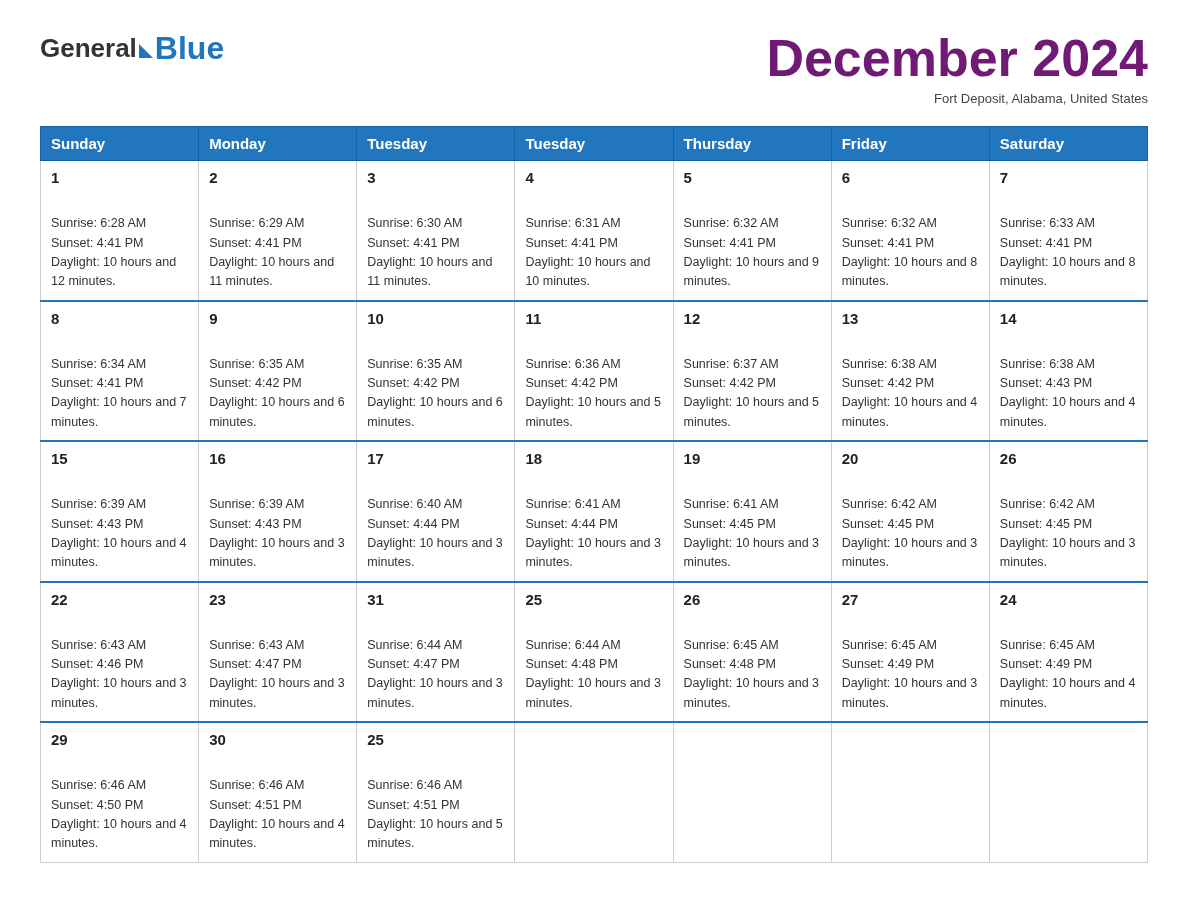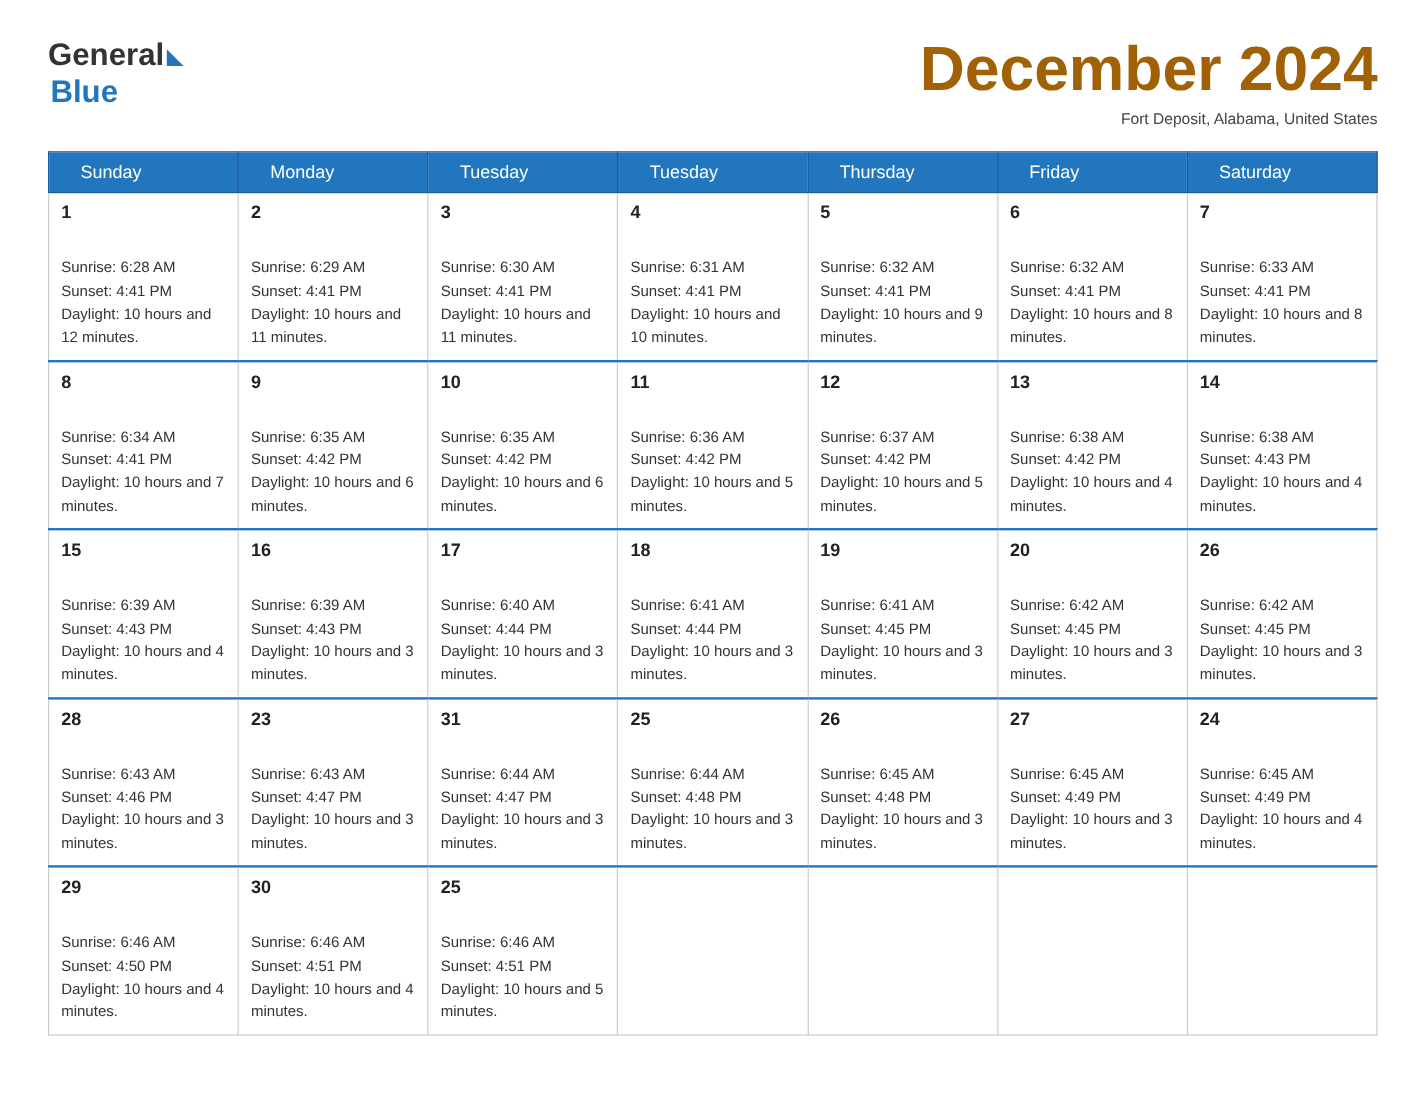--- a/index.html
+++ b/index.html
@@ -25,57 +25,57 @@
       width: 0;
       height: 0;
       border-left: 14px solid #2176bd;
       border-top: 14px solid transparent;
       border-bottom: 0px solid transparent;
       margin-left: 2px;
       margin-top: 4px;
     }
     .logo-wrapper {
       display: flex;
-      flex-direction: column;
+      flex-direction: row;
     }
     .logo-line1 {
       display: flex;
       align-items: center;
     }
     .logo-line2 {
-      font-size: 26px;
+      font-size: 32px;
       font-weight: bold;
       color: #2176bd;
       margin-left: 2px;
     }
     .title-section {
       text-align: right;
     }
     .month-title {
       font-size: 52px;
       font-weight: bold;
-      color: #a16207;
+      color: #701a75;
       line-height: 1.1;
     }
     .location-title {
       font-size: 13px;
       color: #444;
       margin-top: 4px;
     }
     .calendar-table {
       width: 100%;
       border-collapse: collapse;
       border: 1px solid #999;
     }
     .calendar-table th {
       background-color: #2176bd;
       color: #fff;
       font-size: 15px;
-      font-weight: normal;
-      padding: 8px 26px;
+      font-weight: bold;
+      padding: 8px 10px;
       text-align: left;
       border: 1px solid #1a5f9e;
     }
     .calendar-table td {
       vertical-align: top;
       padding: 8px 10px;
       border: 1px solid #ccc;
       font-size: 12.5px;
       color: #333;
       width: 14.28%;
@@ -217,21 +217,21 @@
           <span class="day-number">20</span>
 <div class="day-info">Sunrise: 6:42 AM<br>Sunset: 4:45 PM<br>Daylight: 10 hours and 3 minutes.</div>
         </td>
         <td>
           <span class="day-number">26</span>
 <div class="day-info">Sunrise: 6:42 AM<br>Sunset: 4:45 PM<br>Daylight: 10 hours and 3 minutes.</div>
         </td>
       </tr>
       <tr>
         <td>
-          <span class="day-number">28</span>
+          <span class="day-number">22</span>
 <div class="day-info">Sunrise: 6:43 AM<br>Sunset: 4:46 PM<br>Daylight: 10 hours and 3 minutes.</div>
         </td>
         <td>
           <span class="day-number">23</span>
 <div class="day-info">Sunrise: 6:43 AM<br>Sunset: 4:47 PM<br>Daylight: 10 hours and 3 minutes.</div>
         </td>
         <td>
           <span class="day-number">31</span>
 <div class="day-info">Sunrise: 6:44 AM<br>Sunset: 4:47 PM<br>Daylight: 10 hours and 3 minutes.</div>
         </td>

